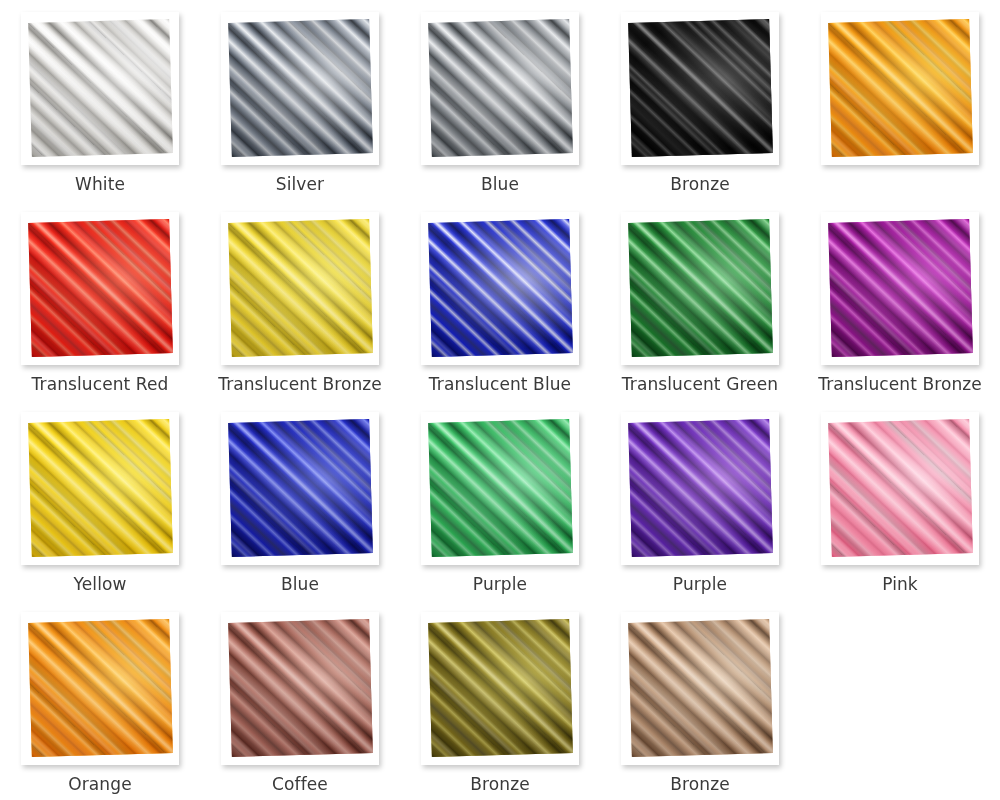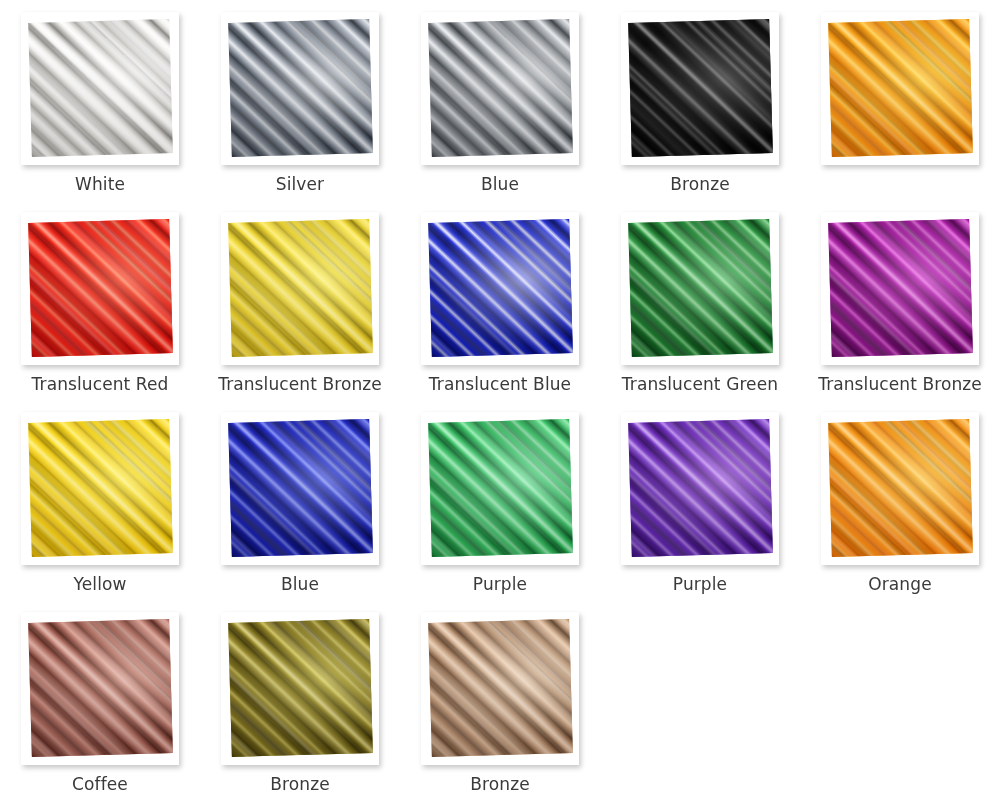--- a/index.html
+++ b/index.html
@@ -253,20 +253,32 @@
           <div class="tex stripes" style="background: repeating-linear-gradient(45deg, rgba(0, 0, 0, 0.3) 0px, rgba(0, 0, 0, 0) 3px, rgba(255, 255, 255, 0.28) 7px, rgba(255, 255, 255, 0) 11px, rgba(0, 0, 0, 0.18) 15px, rgba(0, 0, 0, 0) 23px, rgba(255, 255, 255, 0.16) 29px, rgba(255, 255, 255, 0) 37px, rgba(0, 0, 0, 0.22) 43px); opacity: 0.9;"></div>
           <div class="tex sheen" style="background: radial-gradient(70% 55% at 62% 46%, rgb(199, 156, 242) 0%, rgba(0, 0, 0, 0) 68%);"></div>
           <div class="tex shade" style="background: linear-gradient(200deg, rgba(255, 255, 255, 0) 40%, rgb(45, 11, 87) 100%);"></div>
         </div>
       </div>
       <div class="swatch-label">Purple</div>
     </div>
     <div class="swatch-cell">
       <div class="swatch-card">
         <div class="swatch-img">
+          <div class="tex base" style="background: linear-gradient(135deg, rgb(255, 213, 225) 0%, rgb(249, 167, 190) 38%, rgb(249, 167, 190) 62%, rgb(239, 126, 158) 100%);"></div>
+          <div class="tex stripes" style="background: repeating-linear-gradient(45deg, rgb(217, 92, 128) 0px, rgb(239, 126, 158) 2px, rgb(249, 167, 190) 6px, rgb(255, 213, 225) 9px, rgb(249, 167, 190) 12px, rgb(239, 126, 158) 16px, rgb(217, 92, 128) 18px); opacity: 0.8;"></div>
+          <div class="tex stripes" style="background: repeating-linear-gradient(45deg, rgba(0, 0, 0, 0.3) 0px, rgba(0, 0, 0, 0) 3px, rgba(255, 255, 255, 0.28) 7px, rgba(255, 255, 255, 0) 11px, rgba(0, 0, 0, 0.18) 15px, rgba(0, 0, 0, 0) 23px, rgba(255, 255, 255, 0.16) 29px, rgba(255, 255, 255, 0) 37px, rgba(0, 0, 0, 0.22) 43px); opacity: 0.9;"></div>
+          <div class="tex sheen" style="background: radial-gradient(70% 55% at 62% 46%, rgb(255, 213, 225) 0%, rgba(0, 0, 0, 0) 68%);"></div>
+          <div class="tex shade" style="background: linear-gradient(200deg, rgba(255, 255, 255, 0) 40%, rgb(217, 92, 128) 100%);"></div>
+        </div>
+      </div>
+      <div class="swatch-label">Pink</div>
+    </div>
+    <div class="swatch-cell">
+      <div class="swatch-card">
+        <div class="swatch-img">
           <div class="tex base" style="background: linear-gradient(135deg, rgb(255, 208, 122) 0%, rgb(247, 154, 24) 38%, rgb(247, 154, 24) 62%, rgb(232, 125, 6) 100%);"></div>
           <div class="tex stripes" style="background: repeating-linear-gradient(45deg, rgb(194, 95, 0) 0px, rgb(232, 125, 6) 2px, rgb(247, 154, 24) 6px, rgb(255, 208, 122) 9px, rgb(247, 154, 24) 12px, rgb(232, 125, 6) 16px, rgb(194, 95, 0) 18px); opacity: 0.8;"></div>
           <div class="tex stripes" style="background: repeating-linear-gradient(45deg, rgba(0, 0, 0, 0.3) 0px, rgba(0, 0, 0, 0) 3px, rgba(255, 255, 255, 0.28) 7px, rgba(255, 255, 255, 0) 11px, rgba(0, 0, 0, 0.18) 15px, rgba(0, 0, 0, 0) 23px, rgba(255, 255, 255, 0.16) 29px, rgba(255, 255, 255, 0) 37px, rgba(0, 0, 0, 0.22) 43px); opacity: 0.9;"></div>
           <div class="tex sheen" style="background: radial-gradient(70% 55% at 62% 46%, rgb(255, 208, 122) 0%, rgba(0, 0, 0, 0) 68%);"></div>
           <div class="tex shade" style="background: linear-gradient(200deg, rgba(255, 255, 255, 0) 40%, rgb(194, 95, 0) 100%);"></div>
         </div>
       </div>
       <div class="swatch-label">Orange</div>
     </div>
     <div class="swatch-cell">

